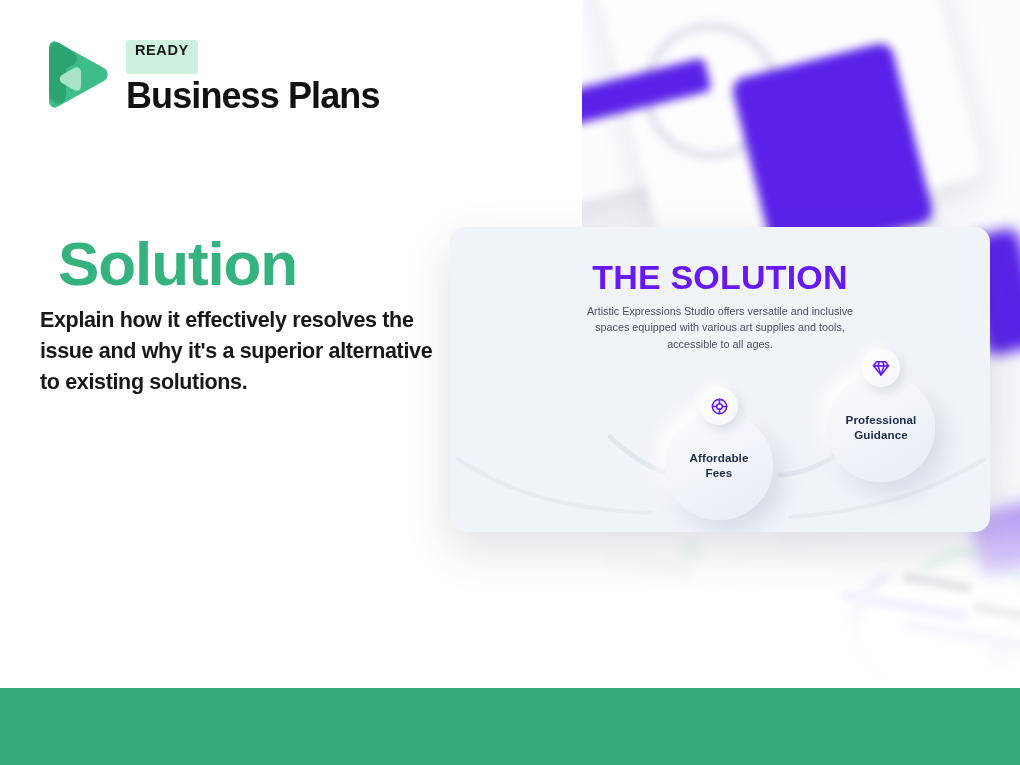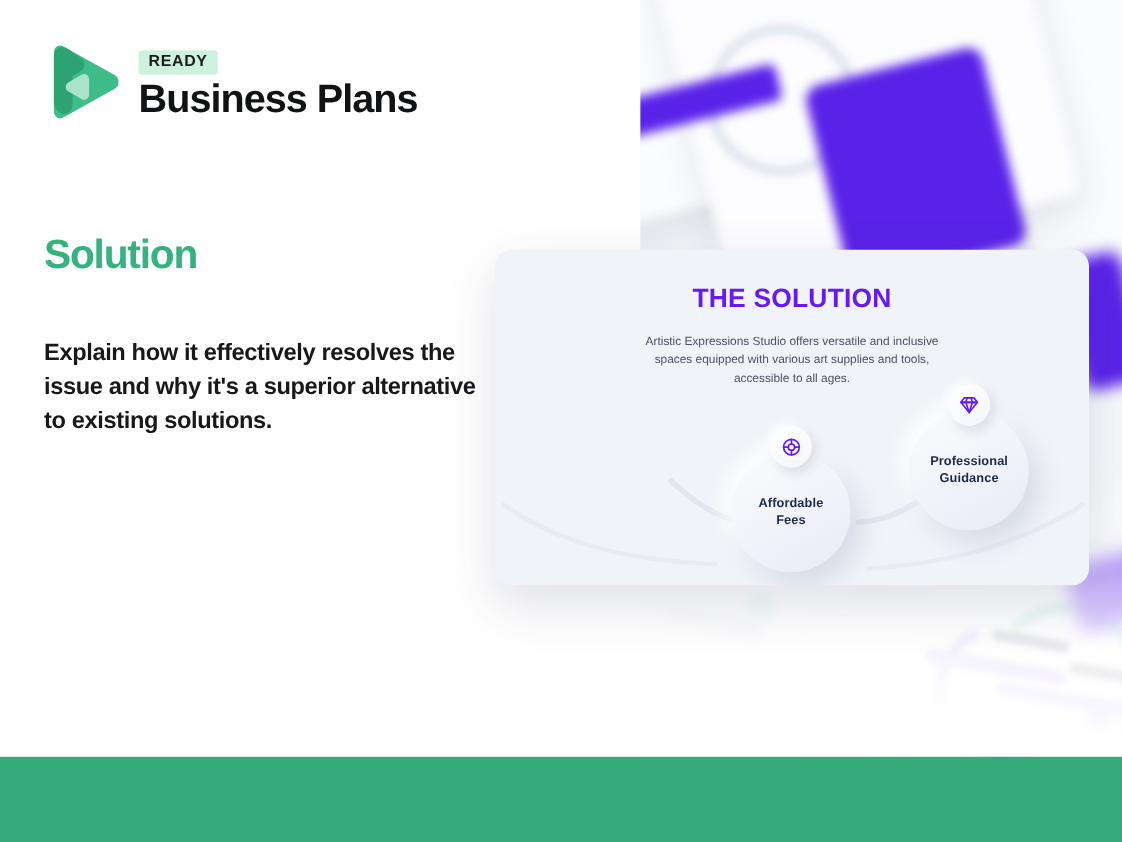--- a/index.html
+++ b/index.html
@@ -55,45 +55,45 @@
     align-items: flex-start;
     justify-content: center;
     gap: 2px;
   }
   .ready-badge {
     background: #cdf1de;
     color: #1b1b1b;
     font-size: 14.5px;
     font-weight: 600;
     letter-spacing: 0.6px;
-    padding: 3px 9px 4px 9px;
+    padding: 3px 9px 16px 9px;
     border-radius: 3px;
     line-height: 1.05;
     display: inline-block;
   }
   .brand-name {
     font-size: 36px;
     font-weight: 700;
     color: #111214;
     letter-spacing: -0.9px;
     line-height: 1.1;
     white-space: nowrap;
   }
 
   
   .headline {
     position: absolute;
     left: 40px;
     top: 213px;
-    font-size: 37px;
+    font-size: 62px;
     font-weight: 700;
     color: #35b37e;
     letter-spacing: -1.1px;
     line-height: 1.05;
-    margin: 0;
+    margin: 18px;
   }
   .body-copy {
     position: absolute;
     left: 40px;
     top: 305px;
     width: 400px;
   }
   .body-para {
     font-size: 21.5px;
     font-weight: 700;
@@ -292,21 +292,21 @@
     border-radius: 15px;
     box-shadow: 0 18px 46px rgba(47, 55, 88, 0.15);
     overflow: hidden;
     z-index: 20;
   }
   .card-title {
     position: absolute;
     left: 0; right: 0;
     top: 31px;
     text-align: center;
-    font-size: 24px;
+    font-size: 34px;
     font-weight: 700;
     letter-spacing: 0.2px;
     color: #6619f5;
     margin: 0;
   }
   .card-sub {
     position: absolute;
     left: 50%;
     transform: translateX(-50%);
     top: 76px;

